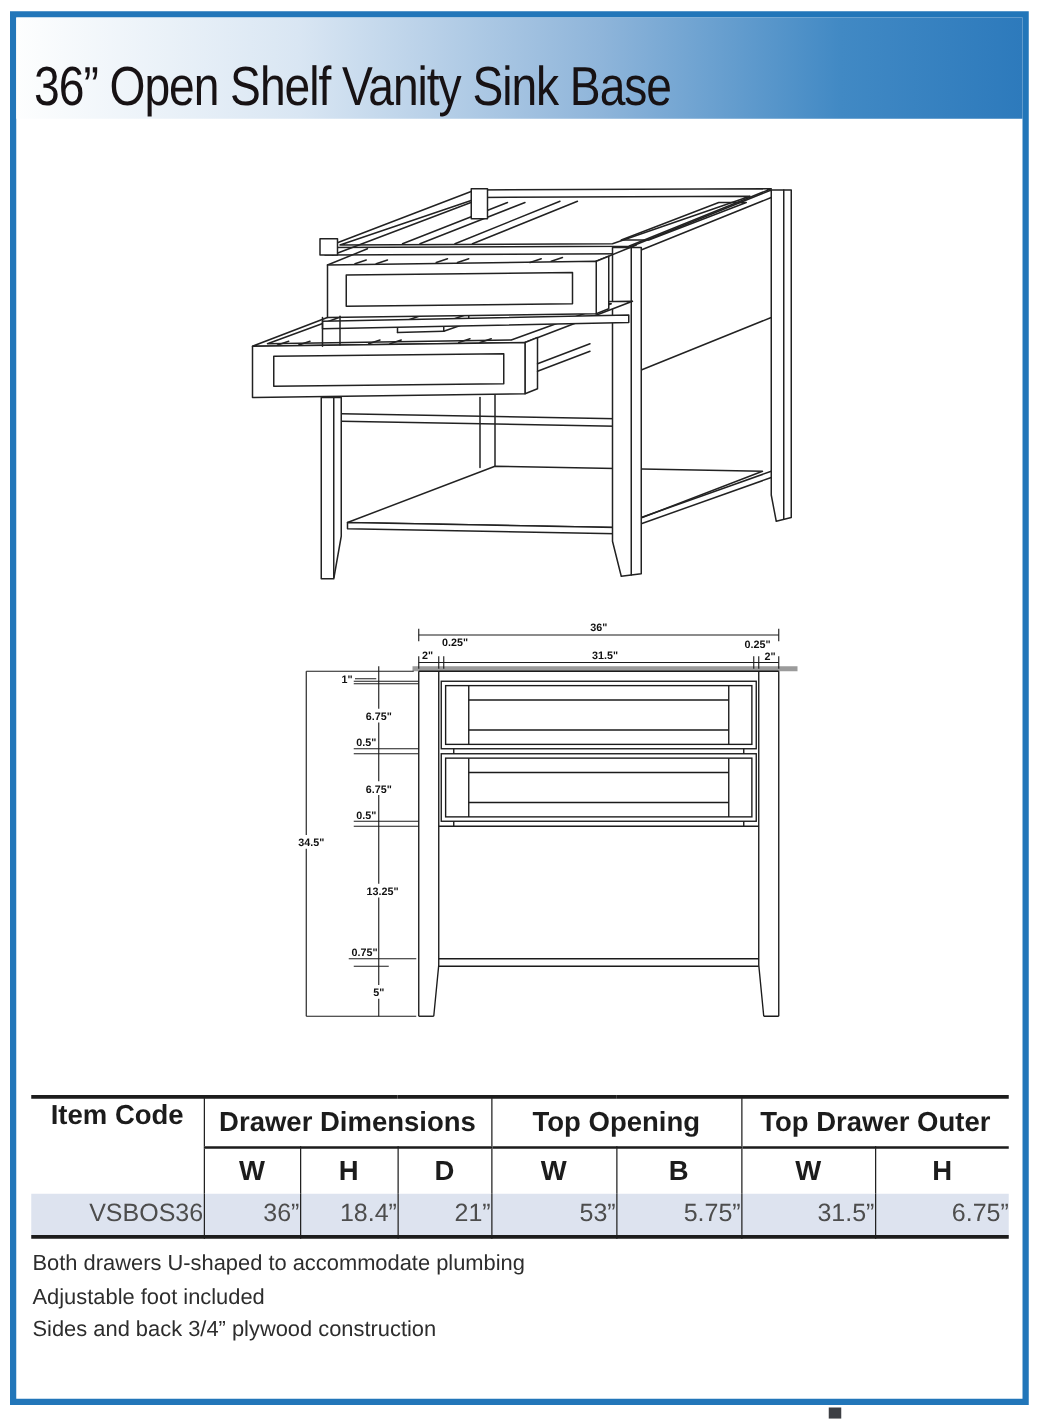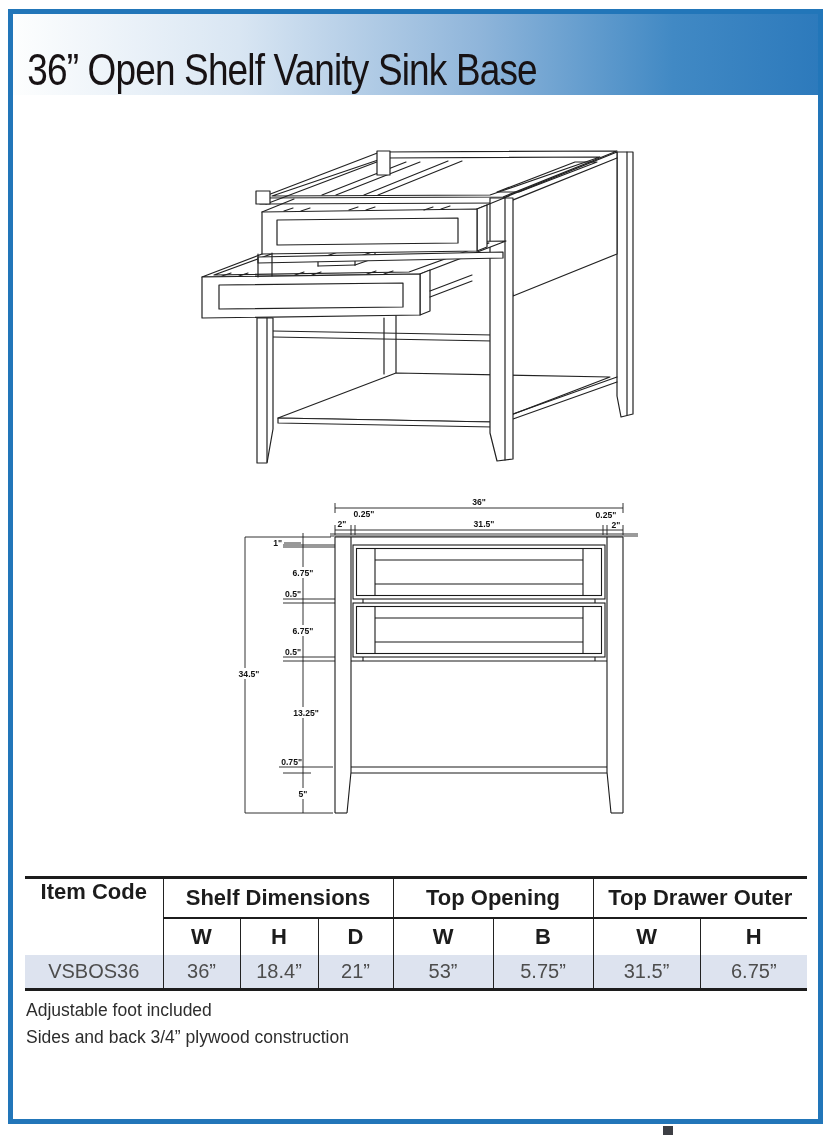--- a/index.html
+++ b/index.html
@@ -13,21 +13,21 @@
   .title{font-size:44px;color:#171214;letter-spacing:-1px;padding-left:17px;
        transform:scaleX(.84);transform-origin:left center;white-space:nowrap;}
   .figure{position:absolute;}
   
   .spec-table{position:absolute;left:25px;top:876px;width:782px;border-collapse:collapse;
        border-top:3px solid #1c1c1c;border-bottom:3px solid #1c1c1c;table-layout:fixed;}
   .spec-table th,.spec-table td{padding:0;text-align:center;font-size:22px;color:#1c1c1c;}
   .spec-table .grow{height:40px;}
   .spec-table .srow{height:37px;}
   .spec-table .drow{height:35px;background:#dde3ef;}
-  .spec-table .drow td{font-weight:400;font-size:20px;color:#4d4d4d;}
+  .spec-table .drow td{font-weight:400;font-size:20px;color:#4d4d4d;text-align:right;}
   .br{border-right:1.5px solid #222;}
   .bb{border-bottom:2px solid #1c1c1c;}
   .itemcode-cell{vertical-align:top;padding-top:7px;}
   .notes{position:absolute;left:26px;top:997px;font-size:17.5px;color:#2d2d2d;line-height:26.5px;}
   .bottom-tab{position:absolute;left:663px;top:1126px;width:10px;height:9px;background:#3d3f44;}
   svg text{font-family:"Liberation Sans","DejaVu Sans",sans-serif;}
   .dim{font-size:8.6px;font-weight:700;fill:#111;}
 </style>
 </head>
 <body>
@@ -218,21 +218,21 @@
       <col style="width:78px">
       <col style="width:75px">
     <col style="width:100px">
       <col style="width:100px">
       <col style="width:107px">
       <col style="width:107px">
   </colgroup>
   <tbody>
       <tr class="grow">
     <th rowspan="2" class="br itemcode-cell">Item Code</th>
-    <th colspan="3" class="br bb">Shelf Dimensions</th>
+    <th colspan="3" class="br bb">Drawer Dimensions</th>
     <th colspan="2" class="br bb">Top Opening</th>
     <th colspan="2" class="bb">Top Drawer Outer</th>
   </tr>
   <tr class="srow">
     <th class="br">W</th>
     <th class="br">H</th>
     <th class="br">D</th>
     <th class="br">W</th>
     <th class="br">B</th>
     <th class="br">W</th>
@@ -245,17 +245,18 @@
     <td class="br">21”</td>
     <td class="br">53”</td>
     <td class="br">5.75”</td>
     <td class="br">31.5”</td>
     <td>6.75”</td>
   </tr>
 </tbody>
   </table>
 
 <div class="notes">
+  <div>Both drawers U-shaped to accommodate plumbing</div>
   <div>Adjustable foot included</div>
   <div>Sides and back 3/4” plywood construction</div>
 </div>
 
 <div class="bottom-tab"></div>
 
 </body></html>

